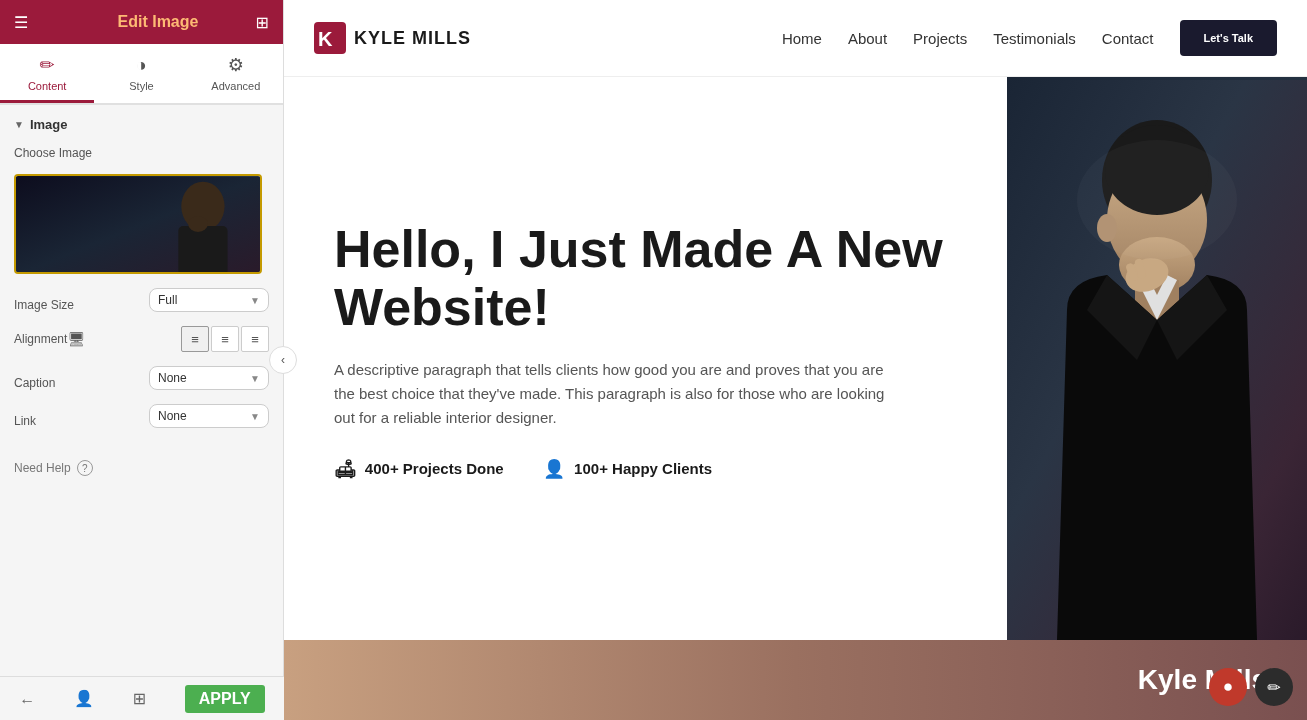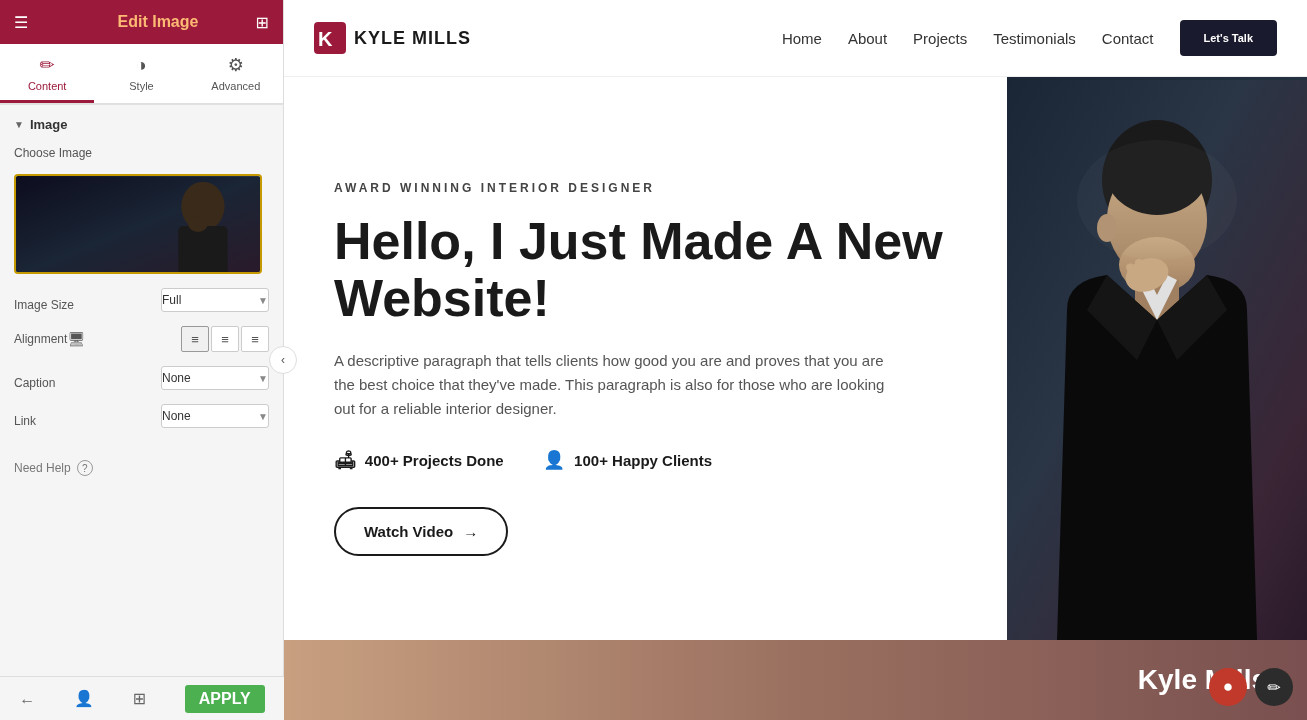--- a/index.html
+++ b/index.html
@@ -116,25 +116,25 @@
       display: flex;
       align-items: flex-start;
       justify-content: flex-end;
     }
 
     .select-field {
       display: flex;
       align-items: center;
       background: #fff;
       border: 1px solid #ccc;
-      border-radius: 3px;
-      padding: 4px 0;
+      border-radius: 8px;
+      padding: 4px 8px;
       font-size: 12px;
       color: #333;
-      width: 108px;
+      width: 120px;
       justify-content: space-between;
       cursor: pointer;
     }
 
     .select-arrow { color: #888; font-size: 10px; }
 
     .alignment-row {
       display: flex;
       align-items: center;
       justify-content: space-between;
@@ -566,39 +566,34 @@
       <span class="nav-link">About</span>
       <span class="nav-link">Projects</span>
       <span class="nav-link">Testimonials</span>
       <span class="nav-link">Contact</span>
       <button class="nav-cta">Let's Talk</button>
     </div>
   </nav>
 
   <div class="hero-section">
     <div class="hero-left">
-      <div class="hero-subtitle">AWARD WINNING INTERIOR DESIGNER</div>
       <div class="hero-title">Hello, I Just Made A New Website!</div>
       <div class="hero-description">A descriptive paragraph that tells clients how good you are and proves that you are the best choice that they've made. This paragraph is also for those who are looking out for a reliable interior designer.</div>
 
       <div class="hero-stats">
         <div class="stat-item">
           <span class="stat-icon">🛋</span>
           <span>400+ Projects Done</span>
         </div>
         <div class="stat-item">
           <span class="stat-icon">👤</span>
           <span>100+ Happy Clients</span>
         </div>
       </div>
 
-      <button class="watch-video-btn">
-        <span>Watch Video</span>
-        <span>→</span>
-      </button>
     </div>
 
     <div class="hero-right">
       <svg width="300" height="100%" viewBox="0 0 300 560" preserveAspectRatio="xMidYMax meet" style="position:absolute;top:0;left:0;width:100%;height:100%;">
         <defs>
           <linearGradient id="heroGrad" x1="0%" y1="0%" x2="100%" y2="100%">
             <stop offset="0%" style="stop-color:#1a2535;stop-opacity:1"></stop>
             <stop offset="40%" style="stop-color:#2a3545;stop-opacity:1"></stop>
             <stop offset="80%" style="stop-color:#3a2535;stop-opacity:1"></stop>
             <stop offset="100%" style="stop-color:#2a1a2a;stop-opacity:1"></stop>

